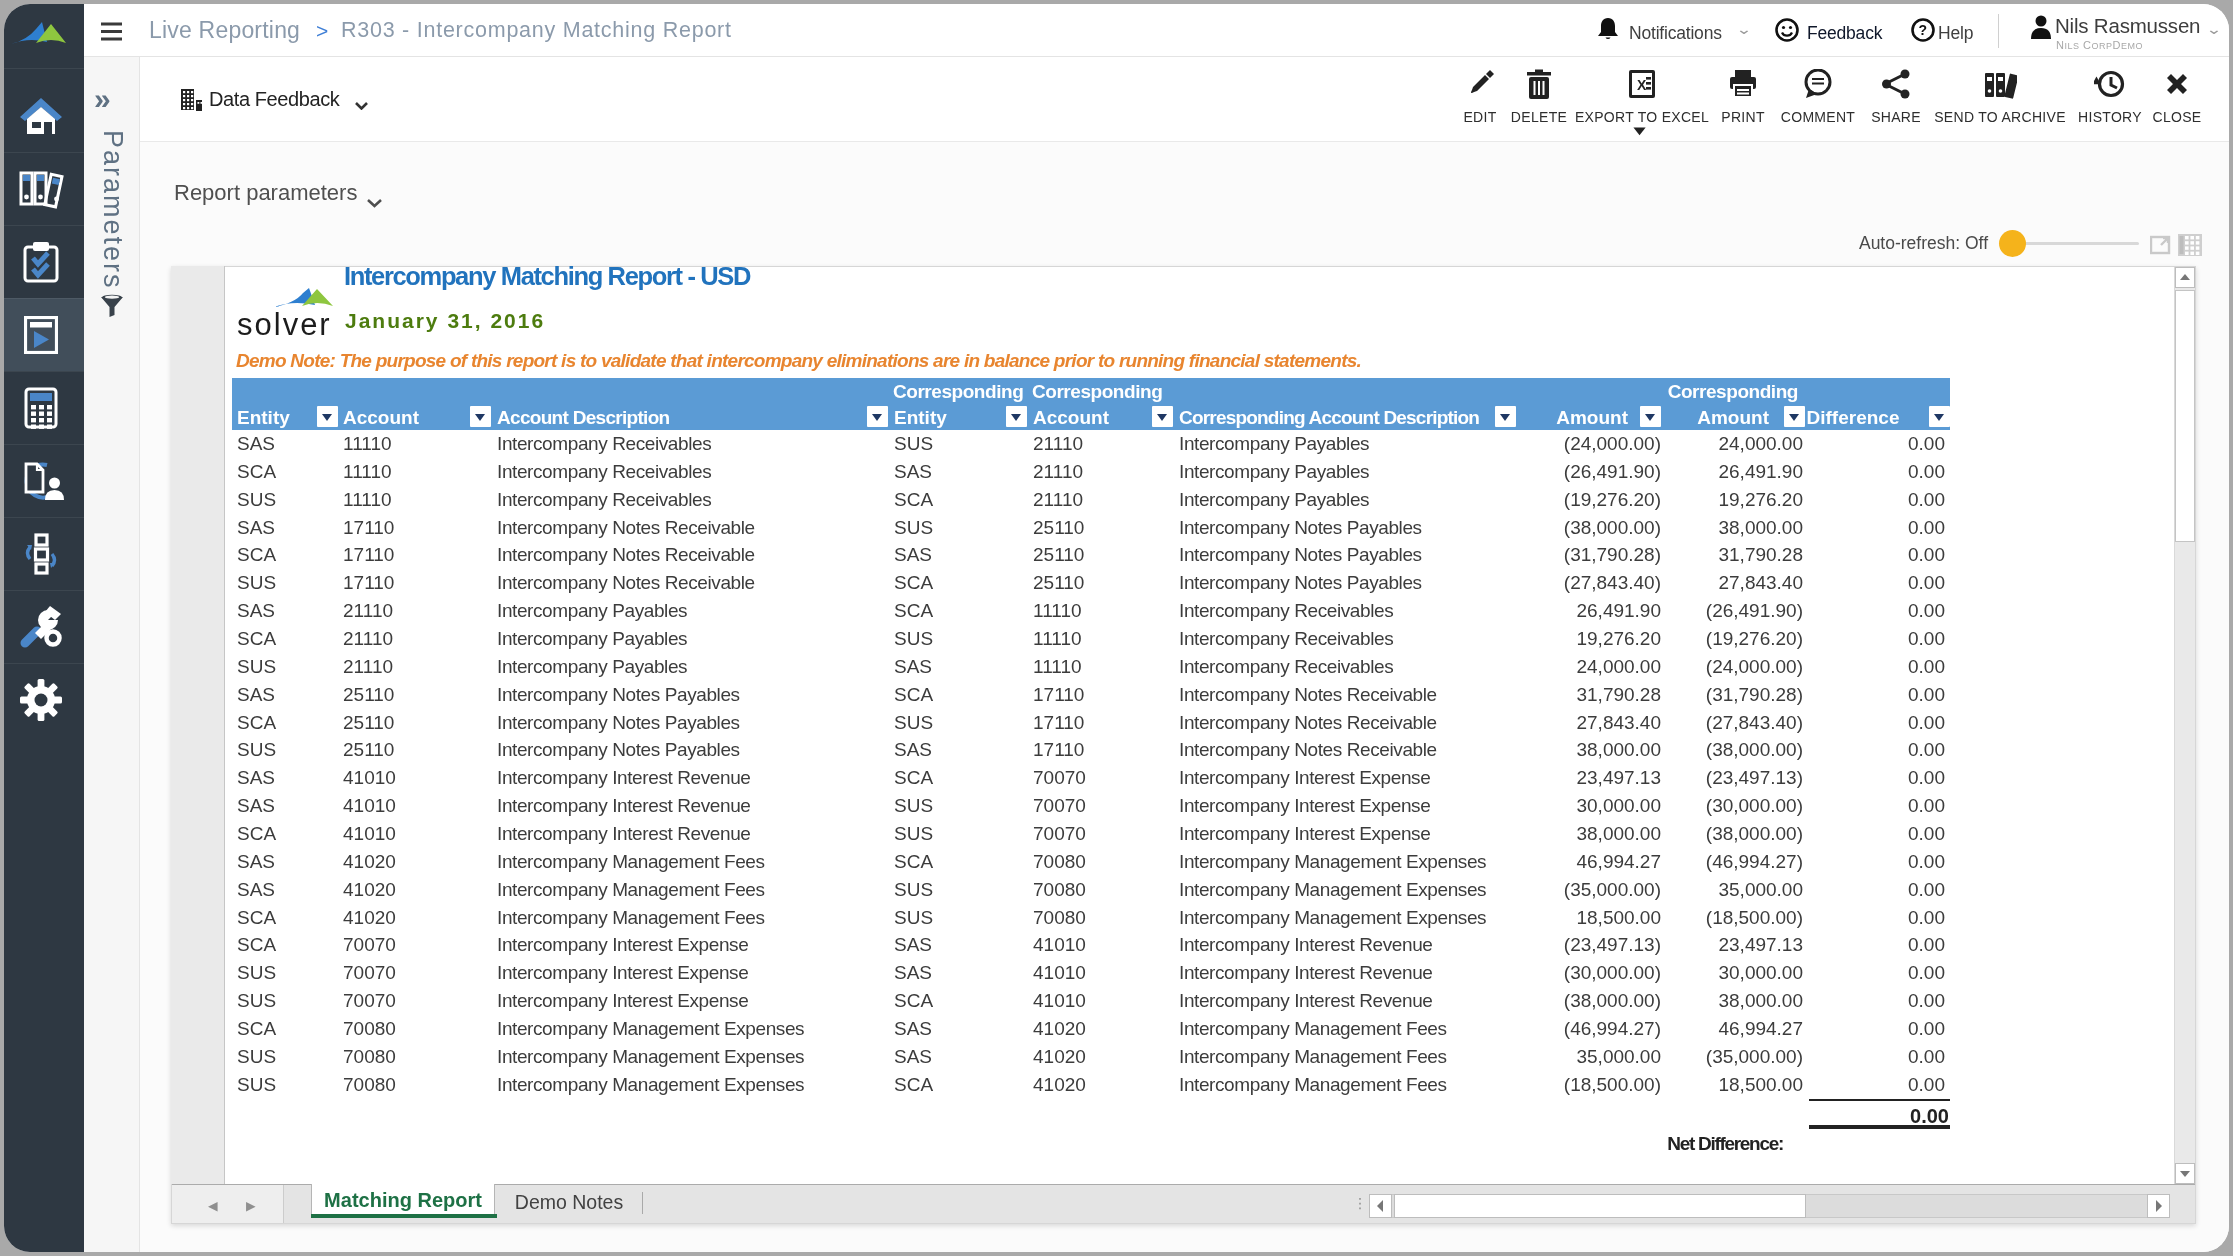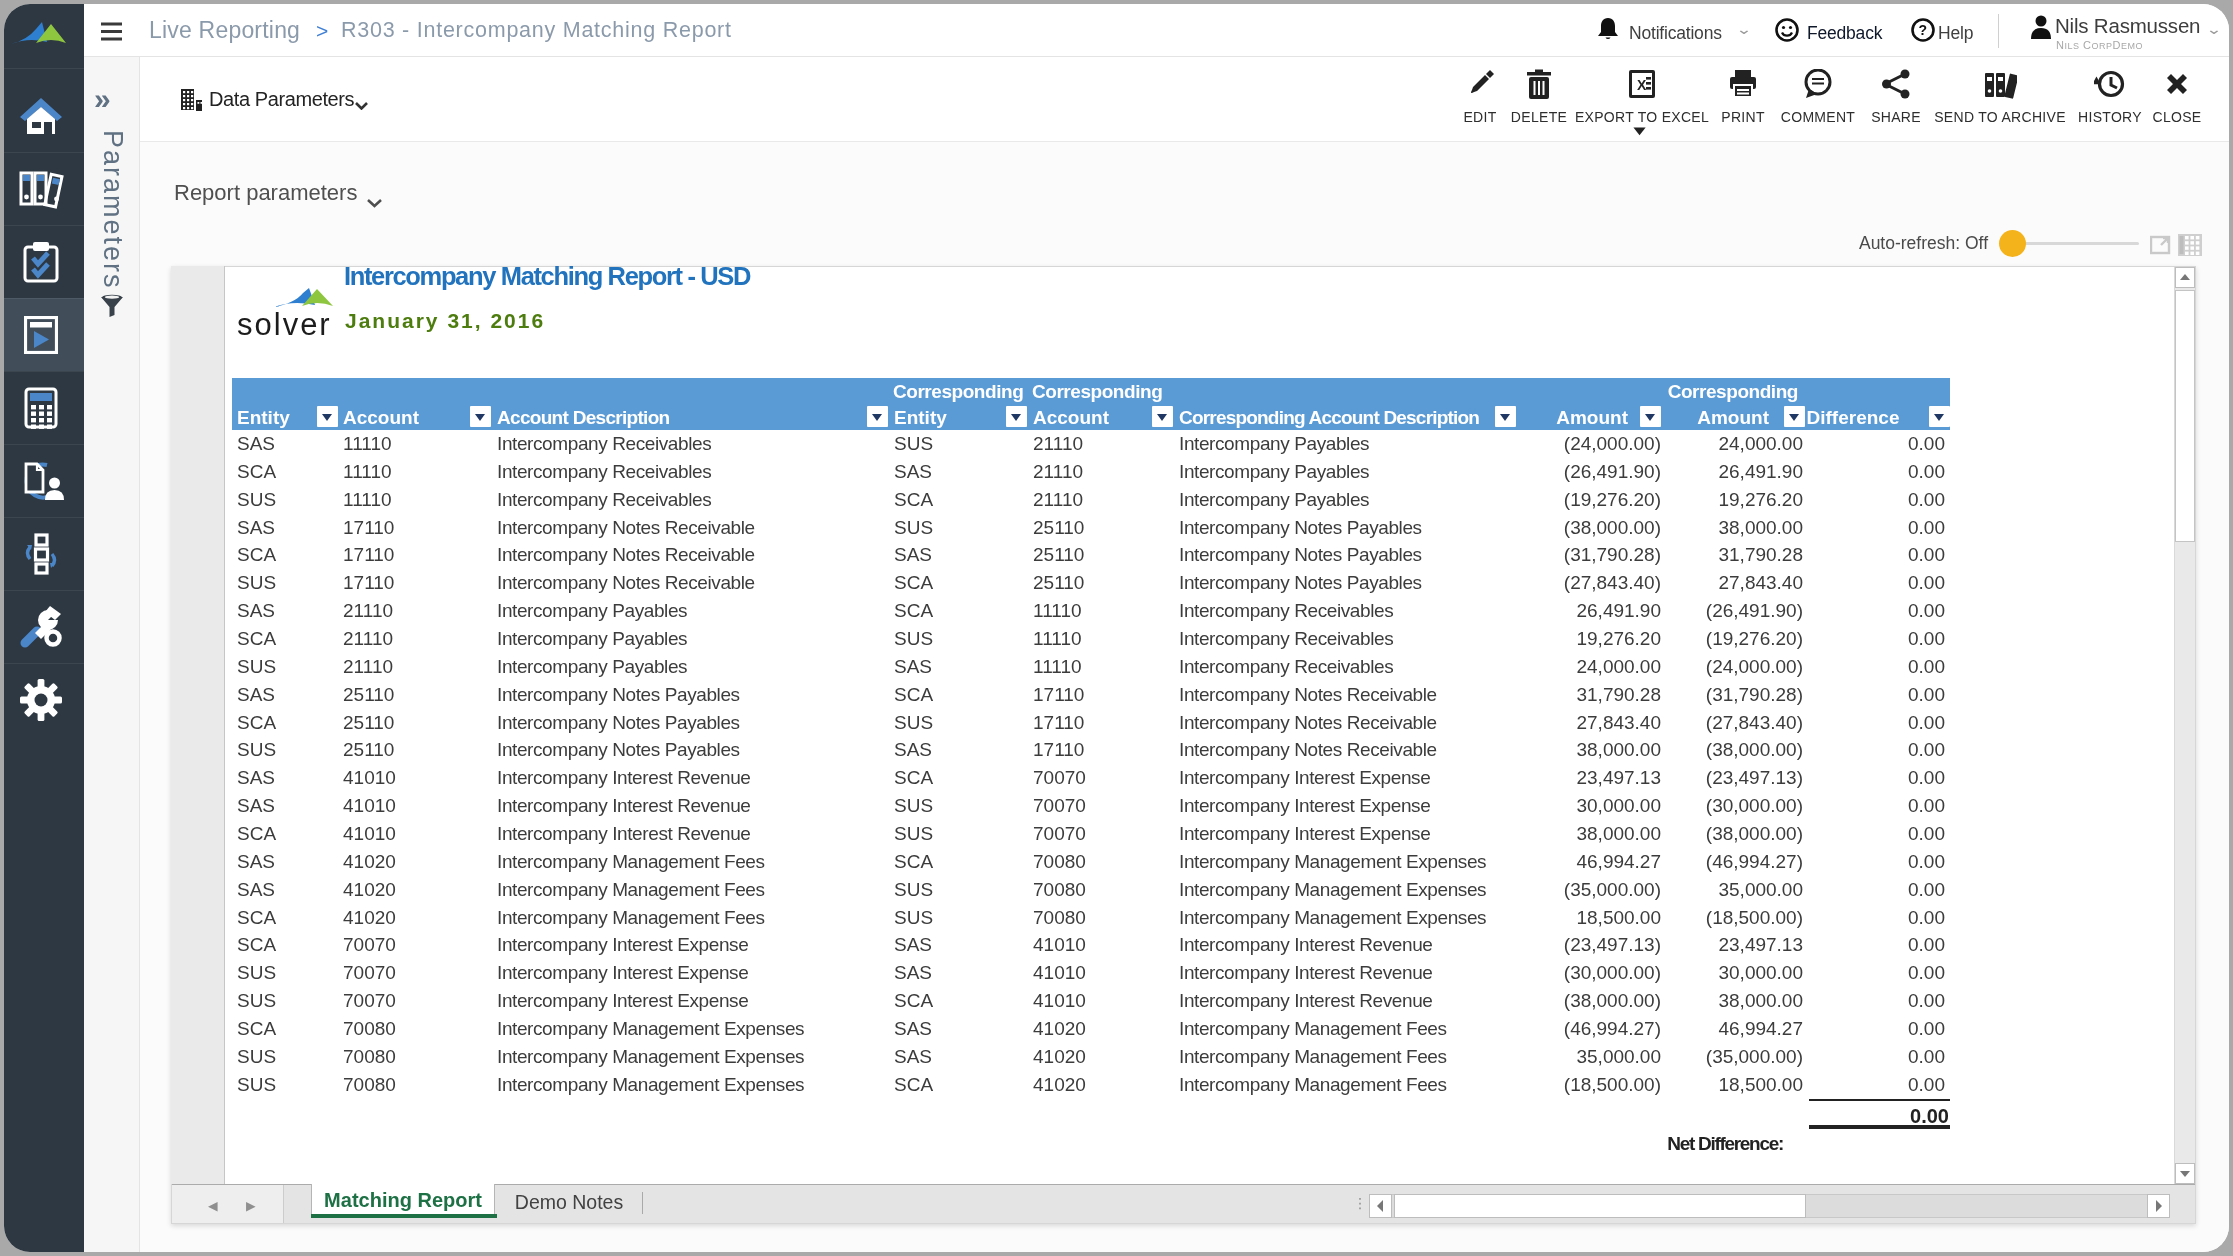--- a/index.html
+++ b/index.html
@@ -231,21 +231,21 @@
         <rect x="3" y="15" width="2.2" height="2.2" fill="#fff"></rect>
         <rect x="7" y="15" width="2.2" height="2.2" fill="#fff"></rect>
         <rect x="11" y="15" width="2.2" height="2.2" fill="#fff"></rect>
         <rect x="3" y="19" width="2.2" height="2.2" fill="#fff"></rect>
         <rect x="7" y="19" width="2.2" height="2.2" fill="#fff"></rect>
         <rect x="11" y="19" width="2.2" height="2.2" fill="#fff"></rect>
         <rect x="16" y="12" width="7" height="11" fill="#222"></rect>
         <rect x="17.5" y="14" width="1.8" height="1.8" fill="#fff"></rect>
         <rect x="20.5" y="14" width="1.8" height="1.8" fill="#fff"></rect>
       </svg></div>
-<div class="abs" style="left:205px;top:84px;font-size:20px;font-weight:400;color:#232323;letter-spacing:-0.4px">Data Parameters</div>
+<div class="abs" style="left:205px;top:84px;font-size:20px;font-weight:400;color:#232323;letter-spacing:-0.4px">Data Feedback</div>
 <div class="abs" style="left:350px;top:92px"><svg width="15" height="9" viewBox="0 0 15 9">
         <path d="M2 2 L7.5 7.5 L13 2" fill="none" stroke="#333" stroke-width="2.6"></path>
       </svg></div>
 <div class="tbtn" style="left:1386px;width:180px"><svg width="30" height="30" viewBox="0 0 30 30">
         <path d="M6 24 L8 18 L20 6 L24 10 L12 22 Z M21 5 L25 1 L29 5 L25 9 Z" fill="#222"></path>
         <path d="M6 24 L7.2 20.4 L9.6 22.8 Z" fill="#222"></path>
       </svg><div class="lab">EDIT</div></div>
 <div class="tbtn" style="left:1445px;width:180px"><svg width="28" height="30" viewBox="0 0 28 30">
         <rect x="4" y="8" width="20" height="22" rx="2" fill="#222"></rect>
         <rect x="2" y="3" width="24" height="3.5" fill="#222"></rect>
@@ -342,20 +342,21 @@
       </svg></div>
 <div id="panel"></div>
 <div id="gutter"></div>
 <div class="abs" style="left:270px;top:283px"><svg width="64" height="22" viewBox="0 0 64 22">
         <path d="M0 20 Q21 16 29 6 L35 1 L41 18 Q19 13 0 20 Z" fill="#2e7fd0"></path>
         <path d="M28 19 L43 2 L59 19 Q43 13 28 19 Z" fill="#8ec63f"></path>
       </svg></div>
 <div class="abs" style="left:233px;top:303px;font-size:31px;letter-spacing:2.0px;color:#1c1c1c">solver</div>
 <div class="abs" style="left:340px;top:258px;font-size:25.5px;font-weight:700;color:#2173bd;letter-spacing:-1.35px">Intercompany Matching Report - USD</div>
 <div class="abs" style="left:341px;top:305px;font-size:21px;font-weight:700;color:#4d7c0f;letter-spacing:2.0px">January 31, 2016</div>
+<div class="abs" style="left:232px;top:346px;font-size:19px;font-style:italic;font-weight:600;color:#e8852f;letter-spacing:-0.75px">Demo Note: The purpose of this report is to validate that intercompany eliminations are in balance prior to running financial statements.</div>
 <div id="tbl">
 <div id="thead">
 <div class="t" style="left:661px;top:3px;letter-spacing:-0.45px">Corresponding</div>
 <div class="t" style="left:800px;top:3px;letter-spacing:-0.45px">Corresponding</div>
 <div class="t" style="left:1431px;top:3px;width:135px;text-align:right;letter-spacing:-0.45px">Corresponding</div>
 <div class="t" style="left:5px;top:29px">Entity</div>
 <div class="t" style="left:111px;top:29px">Account</div>
 <div class="t" style="left:265px;top:29px;letter-spacing:-0.7px">Account Description</div>
 <div class="t" style="left:662px;top:29px">Entity</div>
 <div class="t" style="left:801px;top:29px">Account</div>

